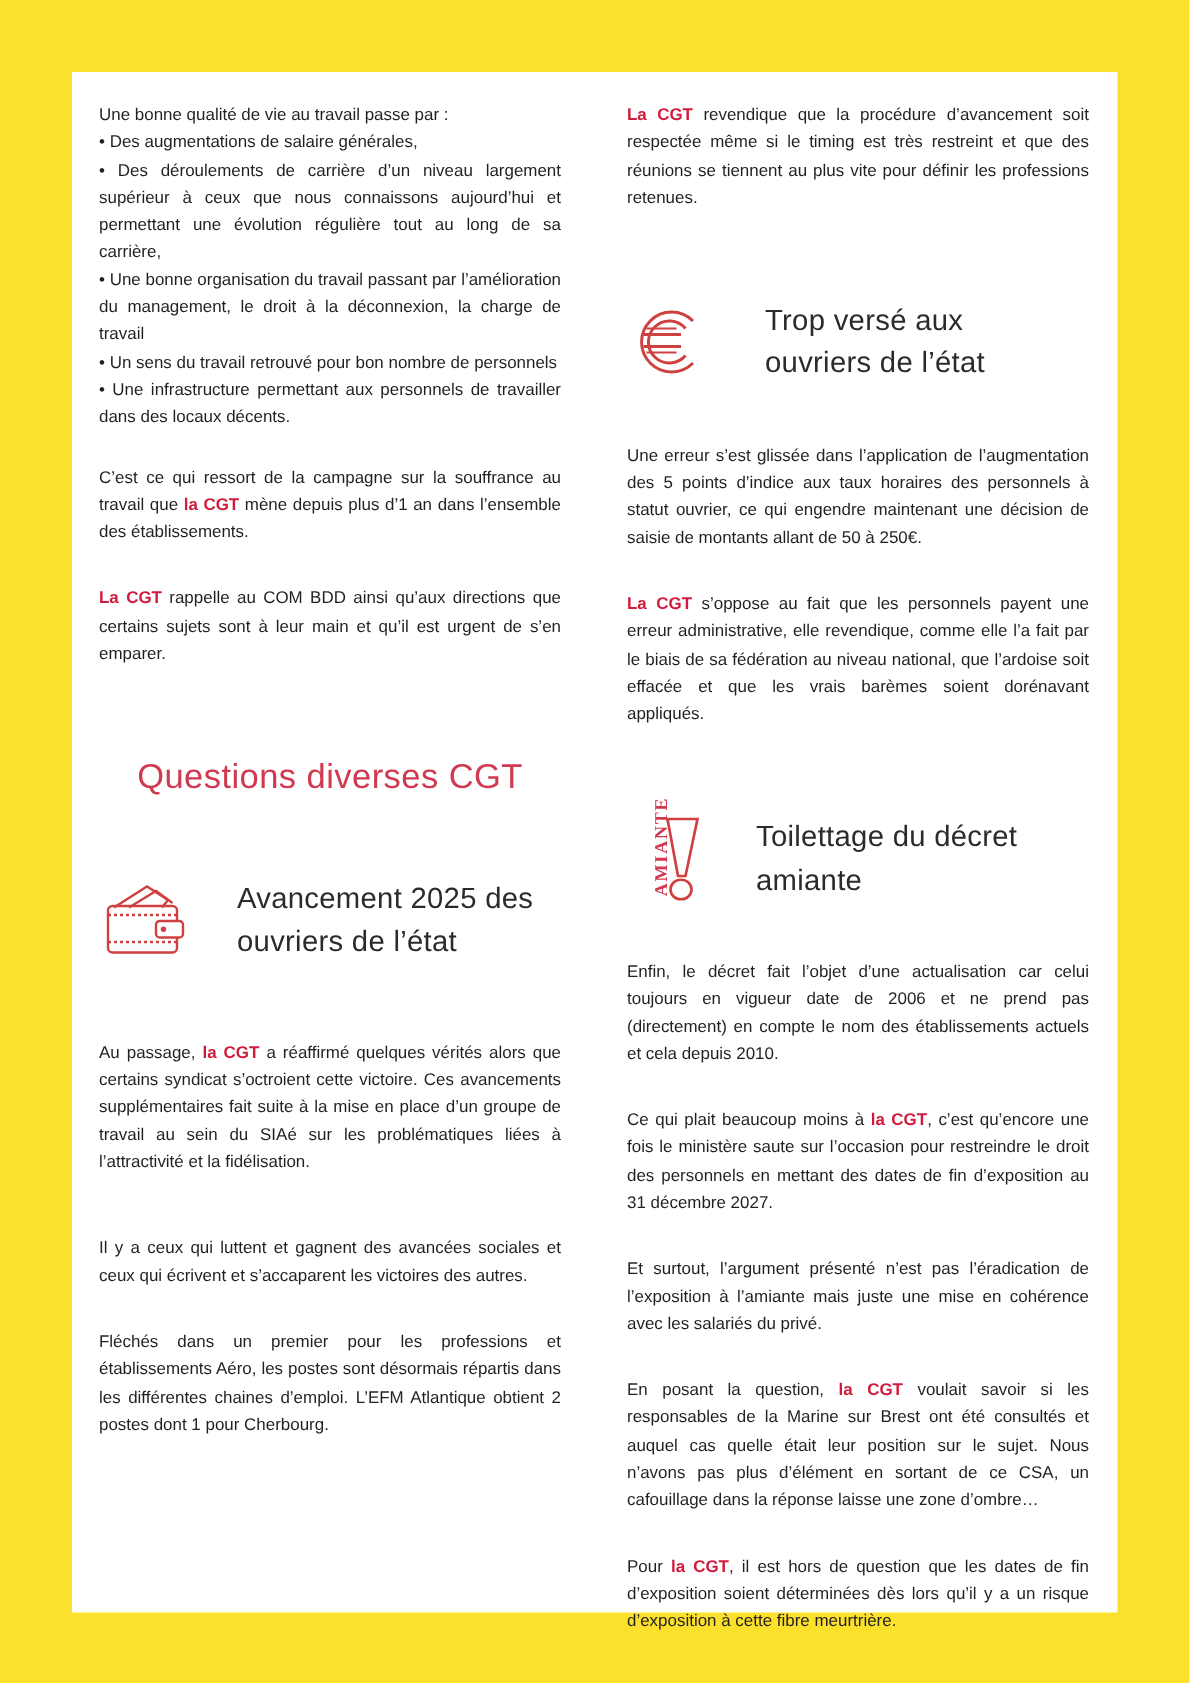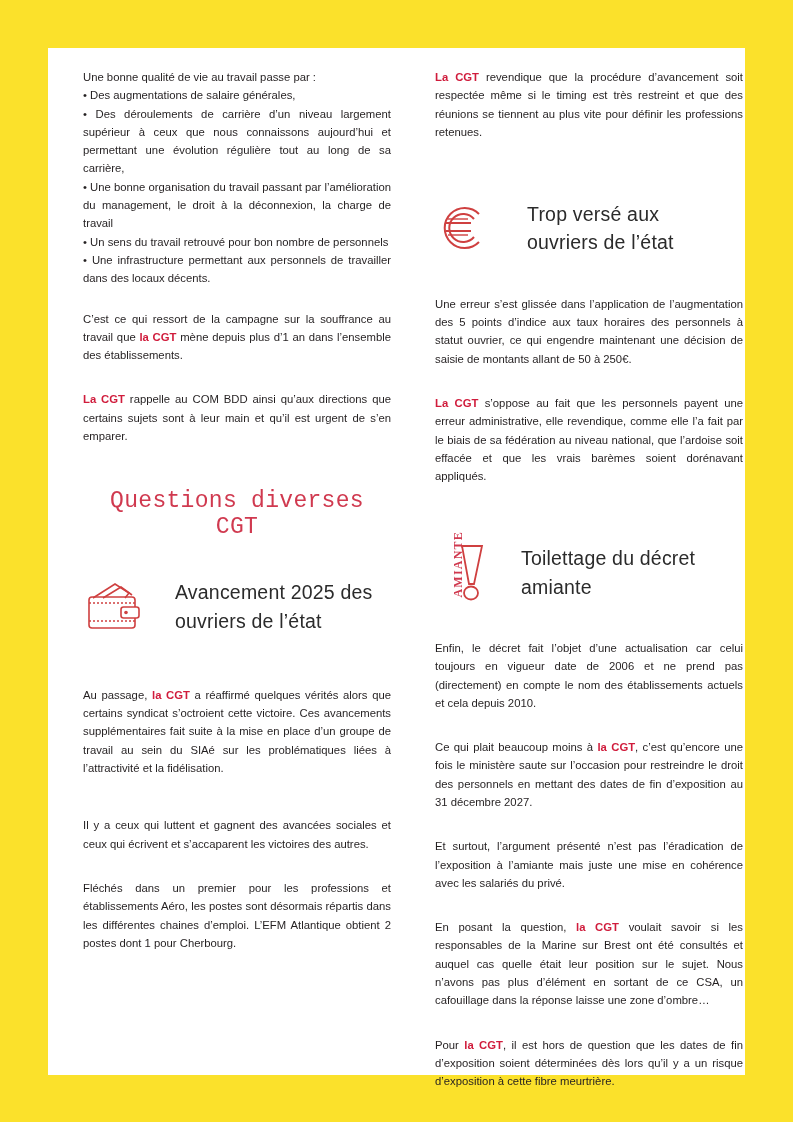--- a/index.html
+++ b/index.html
@@ -14,21 +14,21 @@
     overflow: hidden;
   }
   .page {
     position: absolute;
     left: 48px;
     top: 48px;
     width: 697px;
     height: 1027px;
     background: #ffffff;
     box-sizing: border-box;
-    padding: 20px 18px 10px 35px;
+    padding: 20px 18px 10px 18px;
   }
   .columns {
     display: flex;
     flex-direction: row;
     gap: 44px;
     height: 100%;
   }
   .col {
     width: 308px;
     flex: 0 0 308px;
@@ -50,22 +50,22 @@
   }
   .cgt {
     color: #d01c3c;
     font-weight: bold;
   }
   .spacer-sm { height: 13px; }
   .spacer-md { height: 22px; }
   .spacer-lg { height: 30px; }
 
   h1.section-title {
-    margin: 0;
-    font-family: Liberation Mono, monospace;
+    margin: 16px;
+    font-family: Liberation Sans, sans-serif;
     font-size: 23px;
     font-weight: normal;
     color: #d0394f;
     text-align: center;
     letter-spacing: 0.3px;
   }
   .head-block {
     display: flex;
     flex-direction: row;
     align-items: center;

